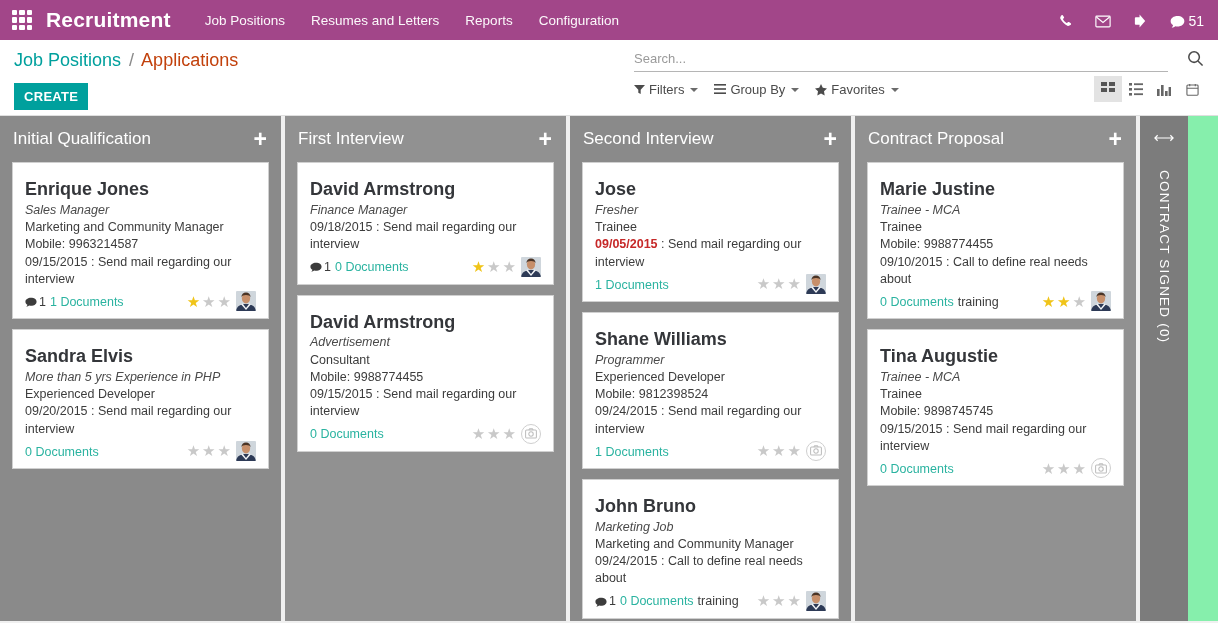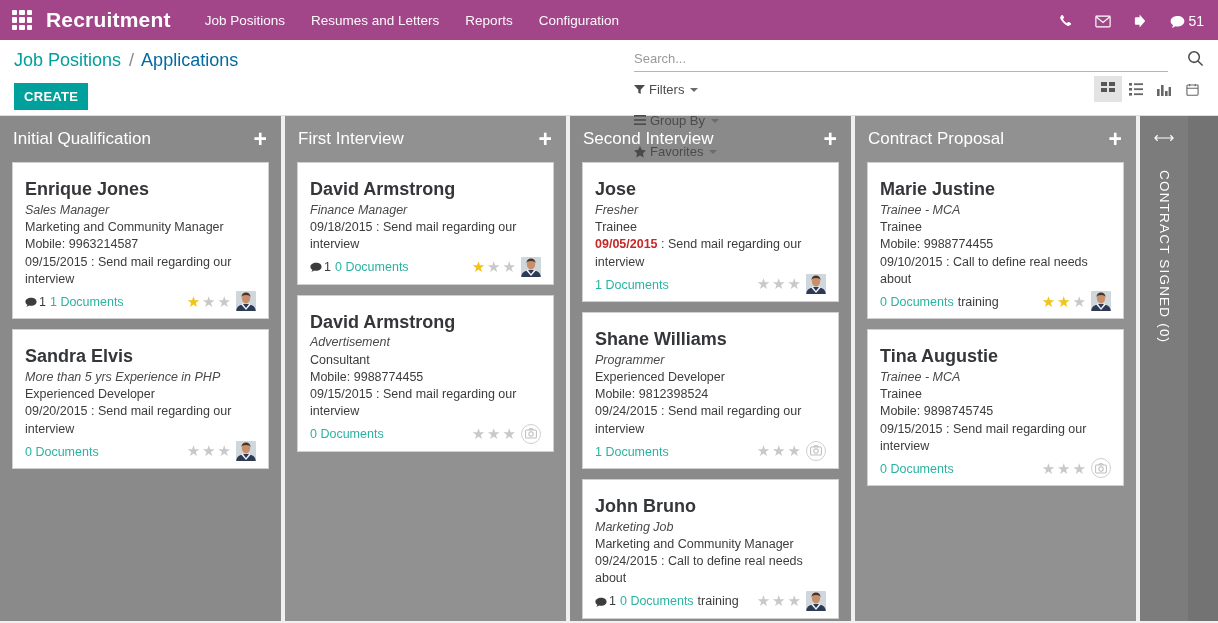--- a/index.html
+++ b/index.html
@@ -26,45 +26,45 @@
     display: flex; align-items: center; gap: 22px; font-size: 14px; }
   .topright .item { display: flex; align-items: flex-end; gap: 3px; cursor: pointer; }
   .topright svg { display: block; }
 
   
   .controlbar { background: #fff; border-bottom: 1px solid #dfdfdf;
     height: 76px; position: relative; }
   .crumb { position: absolute; left: 14px; top: 10px; font-size: 18px; }
   .crumb .active { color: #00a09d; }
   .crumb .sep { color: #8a8a8a; margin: 0 3px; }
-  .crumb .cur { color: #0369a1; }
+  .crumb .cur { color: #c2410c; }
   .create-btn { position: absolute; left: 14px; top: 43px;
     background: #00a09d; color: #fff; border: none; font-size: 13px;
     font-weight: bold; padding: 6px 10px; letter-spacing: .3px; cursor: pointer; }
 
   .searchwrap { position: absolute; left: 634px; top: 8px; width: 570px; }
   .searchwrap input { width: 534px; border: none; border-bottom: 1px solid #b5b5b5;
     font-size: 13px; padding: 3px 0 5px 0; outline: none; color: #333;
     font-family: "Liberation Sans", sans-serif; background: transparent; }
   .searchwrap input::placeholder { color: #9a9a9a; }
   .search-ico { position: absolute; right: 0; top: 2px; cursor: pointer; color: #555; }
 
   .filters { position: absolute; left: 634px; top: 42px; display: flex;
-    gap: 16px; font-size: 13px; color: #4b4b4b; flex-direction: column; }
+    gap: 16px; font-size: 13px; color: #4b4b4b; }
   .filters .f { display: flex; align-items: center; gap: 4px; cursor: pointer; }
   .caret { border-left: 4px solid transparent; border-right: 4px solid transparent;
     border-top: 4px solid #6b6b6b; display: inline-block; margin-left: 2px; }
 
   .views { position: absolute; right: 12px; top: 36px; display: flex; align-items: center; }
   .views .vb { width: 28px; height: 26px; display: flex; align-items: center;
     justify-content: center; cursor: pointer; color: #555; }
   .views .vb.active { background: #e3e3e3; }
 
   
-  .kanban { display: flex; height: 505px; background: #737373; }
+  .kanban { display: flex; height: 505px; background: #86efac; }
   .col { width: 285px; background: #8a8a8a; border-right: 4px solid #f0f0f0;
     display: flex; flex-direction: column; }
   .col:nth-child(even) { background: #919191; }
   .col-head { height: 46px; display: flex; align-items: center;
     justify-content: space-between; padding: 0 14px 0 13px;
     color: #fff; font-size: 17px; }
   .col-head .plus { font-size: 23px; font-weight: bold; cursor: pointer; line-height: 1; }
   .col-body { flex: 1; padding: 0 12px; overflow: hidden; }
 
   .card { background: #fff; border: 1px solid #d0d0d0; margin-bottom: 10px;

